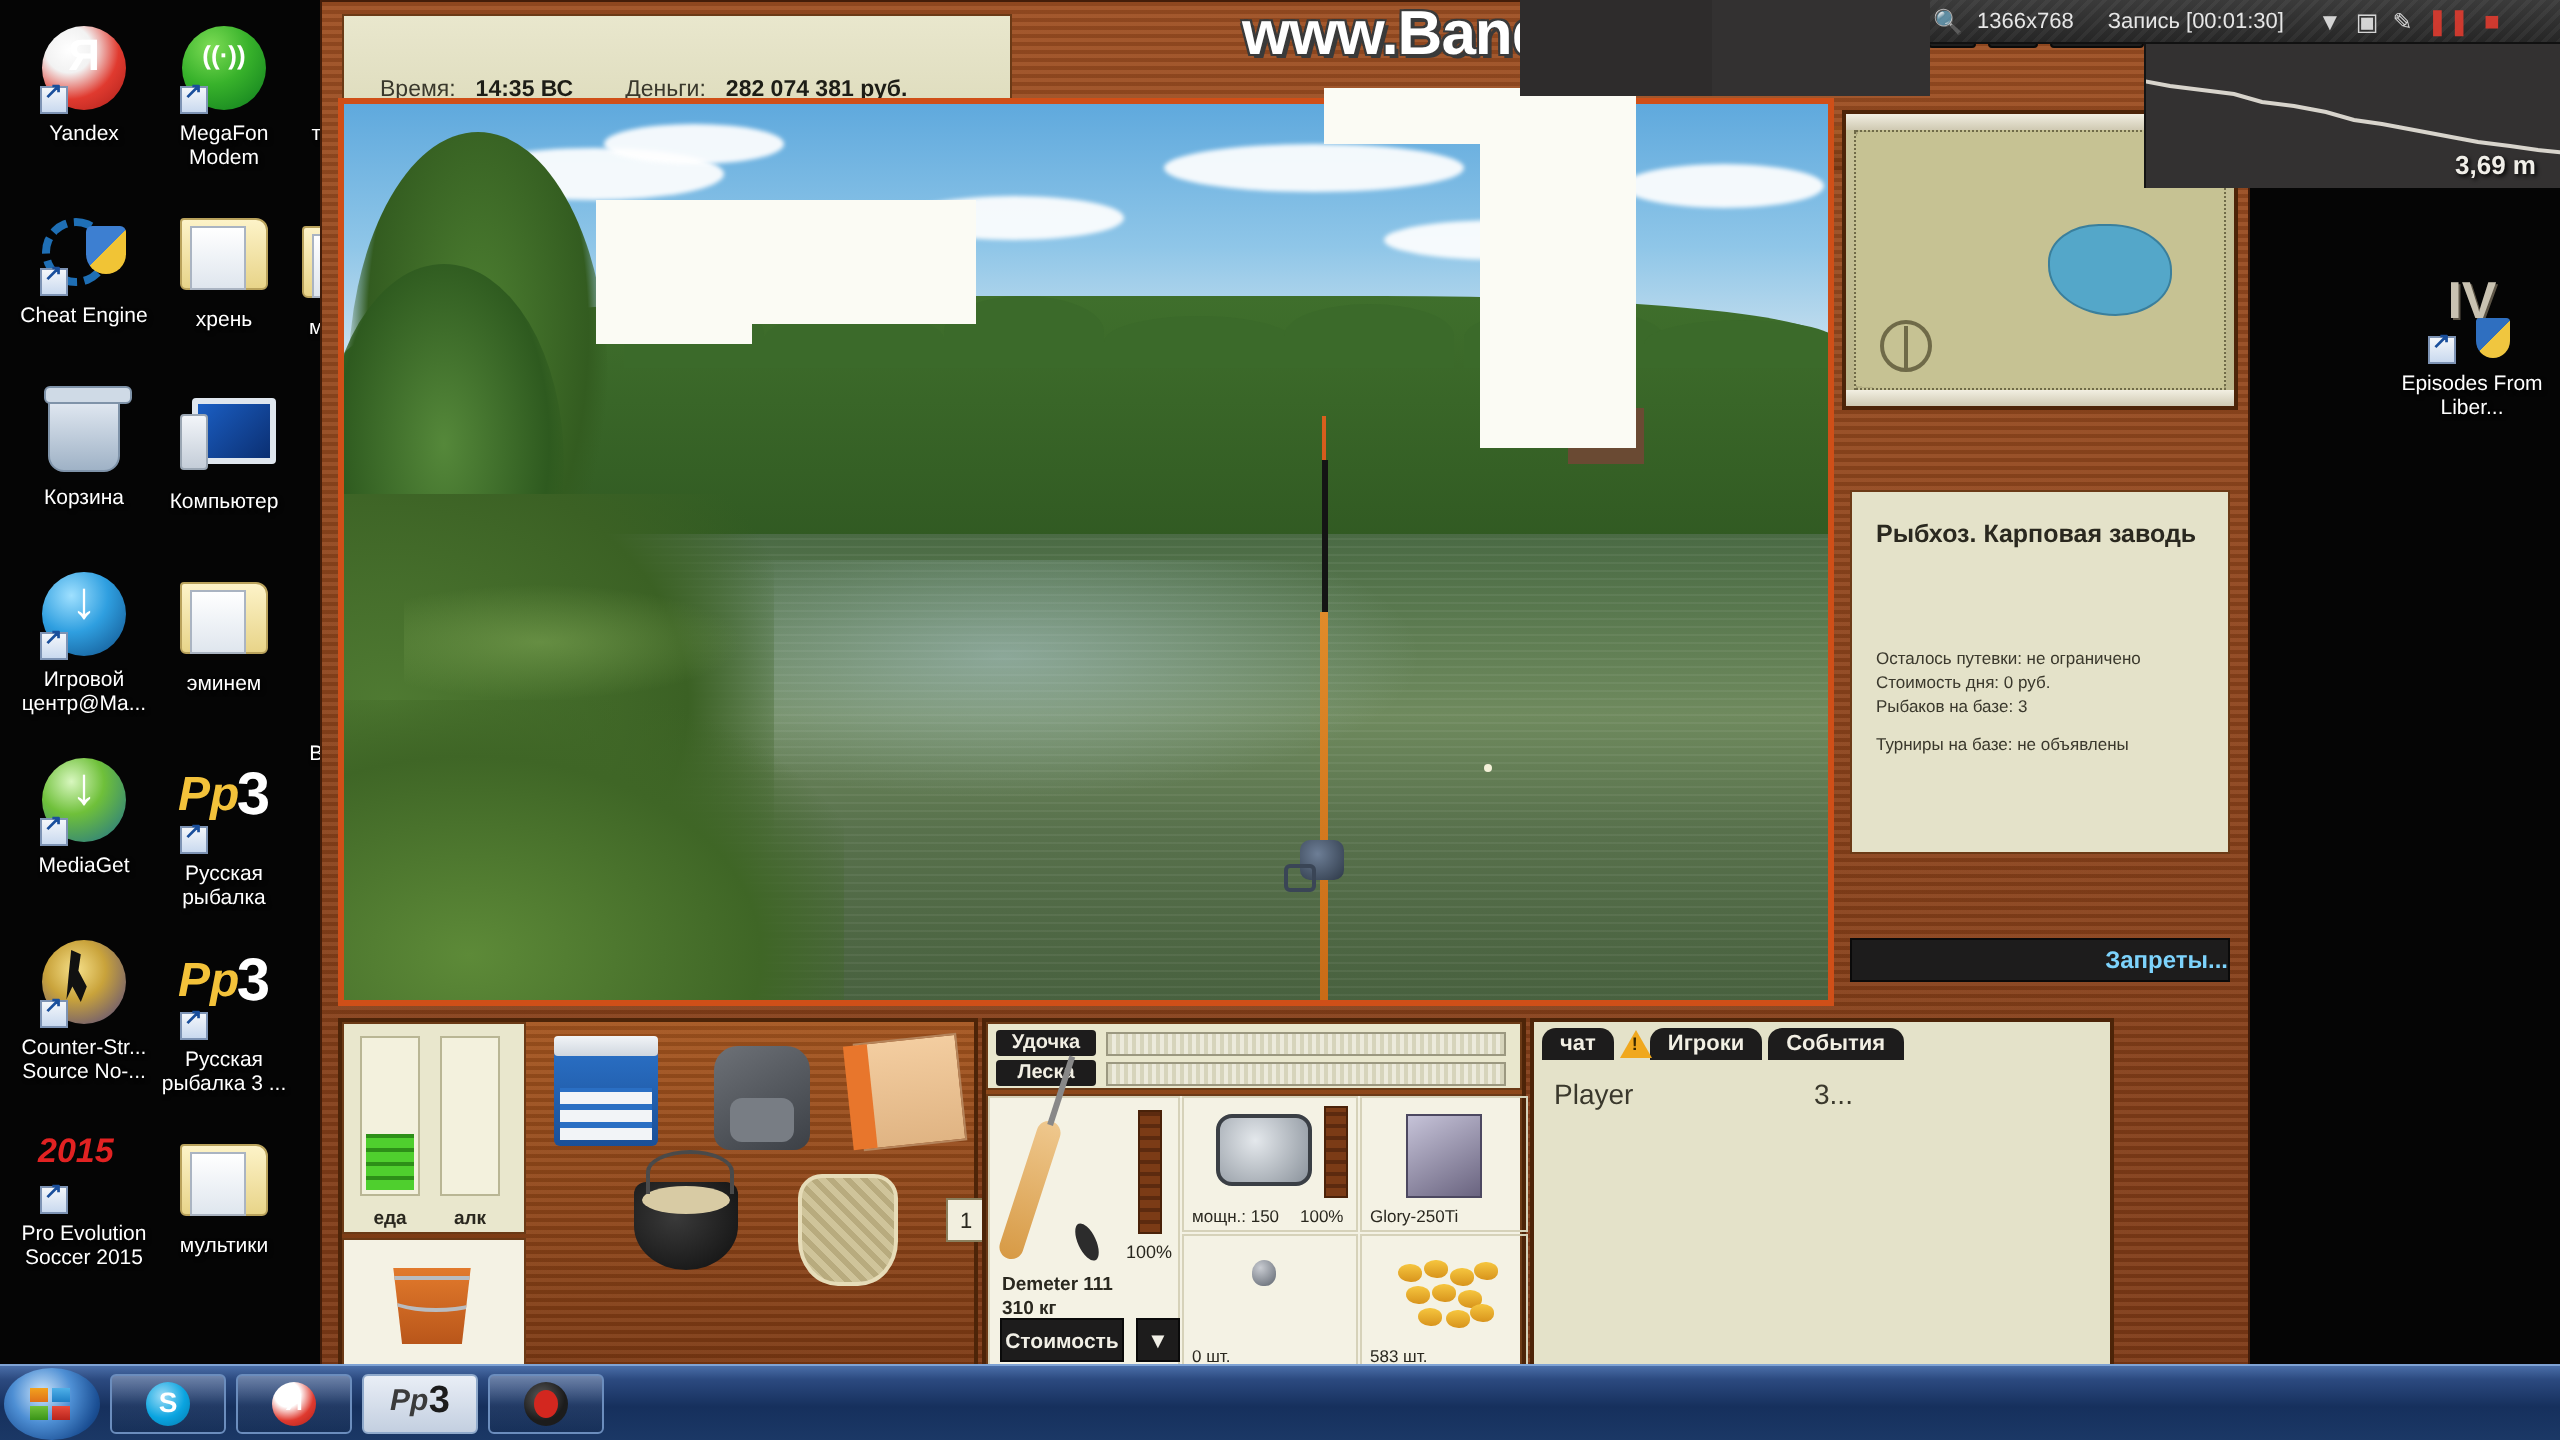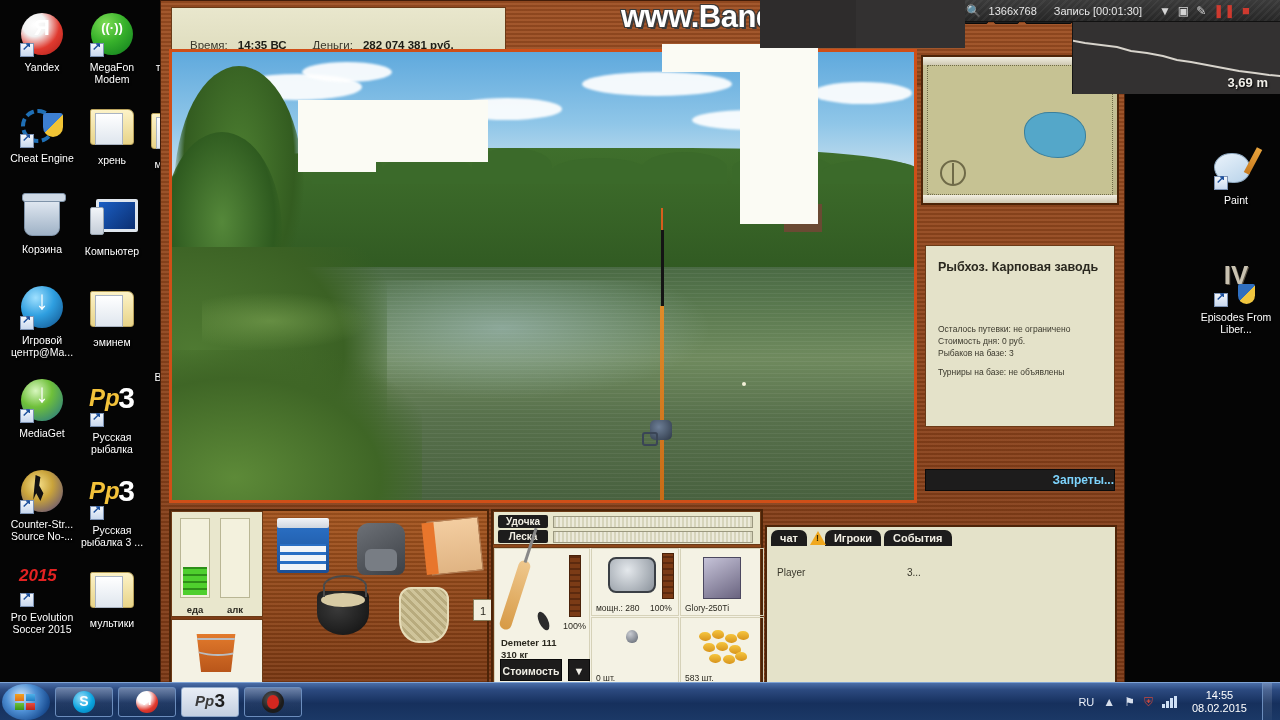--- a/index.html
+++ b/index.html
@@ -344,27 +344,27 @@
   .corn i { position:absolute; width:12px; height:9px; background:linear-gradient(#f6c63f,#d8941c);
     border-radius:50% 50% 45% 55%; display:block; }
   .slotlbl { position:absolute; left:4px; bottom:2px; font-size:8.5px; color:#2a281f; }
   .itemname { position:absolute; left:6px; bottom:36px; font-size:9.5px; font-weight:bold; color:#2a281f; line-height:12px; }
   #setupbtn { position:absolute; left:5px; bottom:4px; width:62px; height:22px;
     background:#1d1c1c; color:#f1efe6; font-size:10.5px; font-weight:bold; text-align:center; line-height:22px; border:1px solid #0a0a0a; }
   #dropbtn { position:absolute; left:73px; bottom:4px; width:22px; height:22px;
     background:#1d1c1c; color:#f1efe6; font-size:11px; text-align:center; line-height:22px; border:1px solid #0a0a0a; }
 
   
-  #chatpanel { position:absolute; left:604px; top:18px; width:352px; height:176px; border:2px solid #4d2408; background:#e4e2c9; }
+  #chatpanel { position:absolute; left:604px; top:2px; width:292px; height:176px; border:2px solid #4d2408; background:#e4e2c9; }
   #chattabs { position:absolute; left:4px; top:3px; display:flex; align-items:center; gap:3px; }
   .ctab { background:#1d1c1c; color:#f2efe4; font-size:11px; font-weight:bold;
     padding:2px 9px; border-radius:7px 7px 0 0; }
   .warn-tri { width:0;height:0;border-left:8px solid transparent;border-right:8px solid transparent;border-bottom:14px solid #f0a81e; position:relative; }
   .warn-tri::after{content:"!";position:absolute;left:-2px;top:2px;font-size:9px;color:#3a2a00;font-weight:bold;}
-  #chatbody { position:absolute; left:10px; top:28px; right:10px; bottom:8px; font-size:10px; color:#3a382c;margin-top:12px; }
+  #chatbody { position:absolute; left:10px; top:28px; right:10px; bottom:8px; font-size:14px; color:#3a382c; }
   #chatbody .row { display:flex; }
   #chatbody .nm { width:130px; }
 
   
   #taskbar {
     position:absolute; left:0; bottom:0; width:1280px; height:38px;
     background: linear-gradient(#4a6ea8 0%, #2c4a80 18%, #16305d 55%, #1b3866 100%);
     border-top:1px solid #7fa3d4;
     display:flex; align-items:center;
   }
@@ -534,27 +534,20 @@
       </div>
     </div>
     <div class="icon-col" style="left:1200px; top:18px;">
       <div class="dicon">
         <div class="glyph">
             <div class="art-mc"></div>
             <span class="shortcut-arrow"></span>
           </div>
         <div class="lbl">ьььь</div>
       </div>
-      <div class="dicon" style="margin-top:62px;">
-        <div class="glyph">
-            <div class="art-paint"></div>
-            <span class="shortcut-arrow"></span>
-          </div>
-        <div class="lbl">Paint</div>
-      </div>
       <div class="dicon" style="margin-top:54px;">
         <div class="glyph">
             <div class="art-iv"></div>
             <span class="shortcut-arrow"></span>
           </div>
         <div class="lbl">Episodes From Liber...</div>
       </div>
     </div>
   </div>
 
@@ -684,21 +677,21 @@
             <div class="vbar" style="left:74px;top:6px;height:62px;"></div>
             <div class="pct" style="left:68px;top:72px;">100%</div>
             <div class="itemname">Demeter 111</div>
             <div class="itemname" style="bottom:24px;">310 кг</div>
             <div id="setupbtn">Стоимость</div>
             <div id="dropbtn">▼</div>
           </div>
           <div class="slot m1">
             <div class="reelimg"></div>
             <div class="vbar" style="left:70px;top:4px;height:46px;"></div>
-            <div class="slotlbl">мощн.: 280</div>
+            <div class="slotlbl">мощн.: 150</div>
             <div class="slotlbl" style="left:58px;">100%</div>
           </div>
           <div class="slot m2">
             <div class="sinker"></div>
             <div class="slotlbl">0 шт.</div>
           </div>
           <div class="slot r1">
             <div class="linepack"></div>
             <div class="slotlbl">Glory-250Ti</div>
           </div>
@@ -772,32 +765,15 @@
     <div class="tbtn">
         <span class="ya-ico"></span>
       </div>
     <div class="tbtn active">
         <span class="rr-ico"></span>
       </div>
     <div class="tbtn">
         <span class="op-ico"></span>
       </div>
 
-    <div id="tray">
-      <span>RU</span>
-      <span class="tray-ico">▲</span>
-      <span class="tray-ico">⚑</span>
-      <span class="tray-ico" style="color:#d94a3a;">⛨</span>
-      <span class="bars-ico">
-          <i style="height:4px;"></i>
-          <i style="height:7px;"></i>
-          <i style="height:10px;"></i>
-          <i style="height:12px;"></i>
-        </span>
-      <div id="clock">
-        <div>14:55</div>
-        <div>08.02.2015</div>
-      </div>
-      <div id="showdesk"></div>
-    </div>
   </div>
 
 </div>
 
 </body></html>

